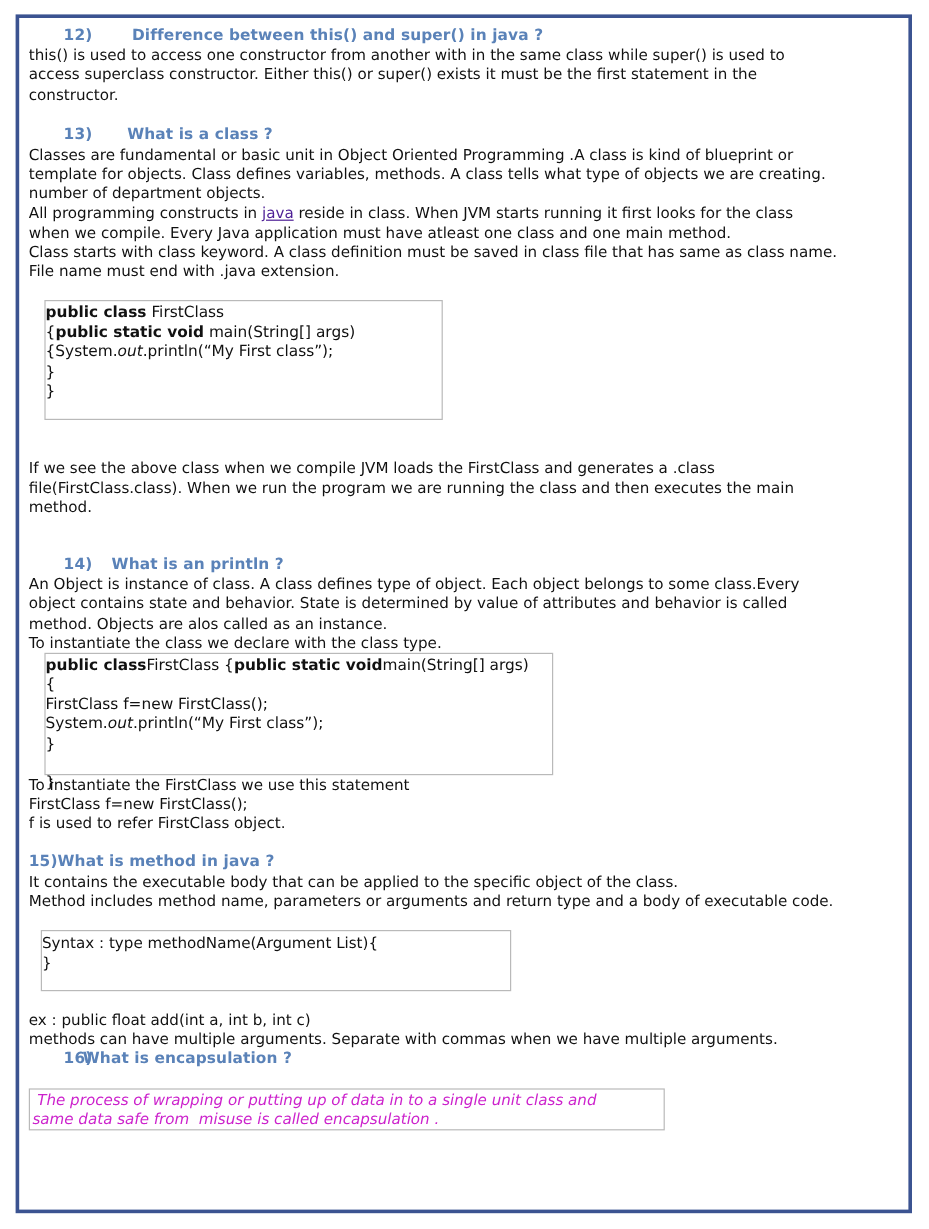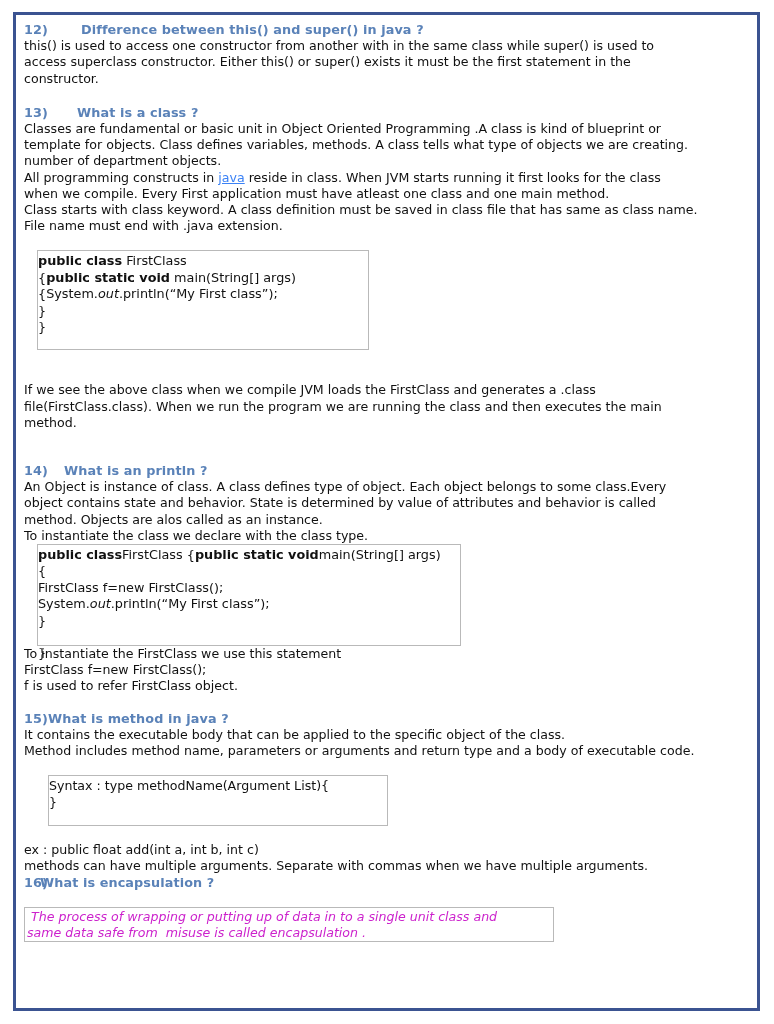--- a/index.html
+++ b/index.html
@@ -9,30 +9,30 @@
       border: 3px solid #3b5391; background: #ffffff; box-sizing: content-box;
     }
     .content {
       position: absolute; left: 24px; top: 22px; width: 720px;
       font-family: "DejaVu Sans", sans-serif; font-size: 12.6px; line-height: 16.2px; color: #111;
     }
     .h {
       font-family: "DejaVu Sans", sans-serif; font-weight: bold; color: #5a82b8; font-size: 12.8px;
       line-height: 16.2px; letter-spacing: 0.1px;
     }
-    .num { display: inline-block; }
+    .num { display: inline-block; margin-left: 29px; }
     .p { margin: 0; }
     .code-box {
       border: 1px solid #b9b9b9; box-sizing: border-box;
       font-family: "DejaVu Sans", sans-serif; font-size: 12.8px; line-height: 16.4px; color: #111;
       padding: 2px 0;
     }
     .code-box b { font-weight: bold; }
     .code-box i { font-style: italic; }
-    .link { color: #3b82f6; text-decoration: underline; }
+    .link { color: #4c1d95; text-decoration: underline; }
     .encap {
       border: 1px solid #b9b9b9; box-sizing: border-box;
       color: #cc22cc; font-style: italic; font-size: 12.6px; line-height: 16.2px;
       padding: 1px 2px;
     }
   </style>
 </head>
 <body>
 
 <div class="frame"></div>
@@ -48,21 +48,21 @@
 
   <div style="height:18px"></div>
 
   <div class="h">
     <span class="num" style="width:53px">13)</span><span>What is a class ?</span>
   </div>
   <p class="p">Classes are fundamental or basic unit in Object Oriented Programming .A class is kind of blueprint or</p>
   <p class="p">template for objects. Class defines variables, methods. A class tells what type of objects we are creating.</p>
   <p class="p">number of department objects.</p>
   <p class="p"><span>All programming constructs in </span><span class="link">java</span><span> reside in class. When JVM starts running it first looks for the class</span></p>
-  <p class="p">when we compile. Every First application must have atleast one class and one main method.</p>
+  <p class="p">when we compile. Every Java application must have atleast one class and one main method.</p>
   <p class="p">Class starts with class keyword. A class definition must be saved in class file that has same as class name.</p>
   <p class="p">File name must end with .java extension.</p>
 
   <div style="height:16px"></div>
 
   <div class="code-box" style="margin-left:13px;width:332px;height:100px;">
     <div><b>public class</b><span> FirstClass</span></div>
     <div><span>{</span><b>public static void</b><span> main(String[] args)</span></div>
     <div><span>{System.</span><i>out</i><span>.println(“My First class”);</span></div>
     <div>}</div>
@@ -102,21 +102,21 @@
   <div style="height:16px"></div>
 
   <div class="h">
     <span>15)</span><span>What is method in java ?</span>
   </div>
   <p class="p">It contains the executable body that can be applied to the specific object of the class.</p>
   <p class="p">Method includes method name, parameters or arguments and return type and a body of executable code.</p>
 
   <div style="height:16px"></div>
 
-  <div class="code-box" style="margin-left:24px;width:340px;height:51px;font-size:12.6px;">
+  <div class="code-box" style="margin-left:10px;width:392px;height:51px;font-size:12.6px;">
     <div>Syntax : type methodName(Argument List){</div>
     <div>}</div>
   </div>
 
   <div style="height:16px"></div>
 
   <p class="p">ex : public float add(int a, int b, int c)</p>
   <p class="p">methods can have multiple arguments. Separate with commas when we have multiple arguments.</p>
 
   <div class="h">

